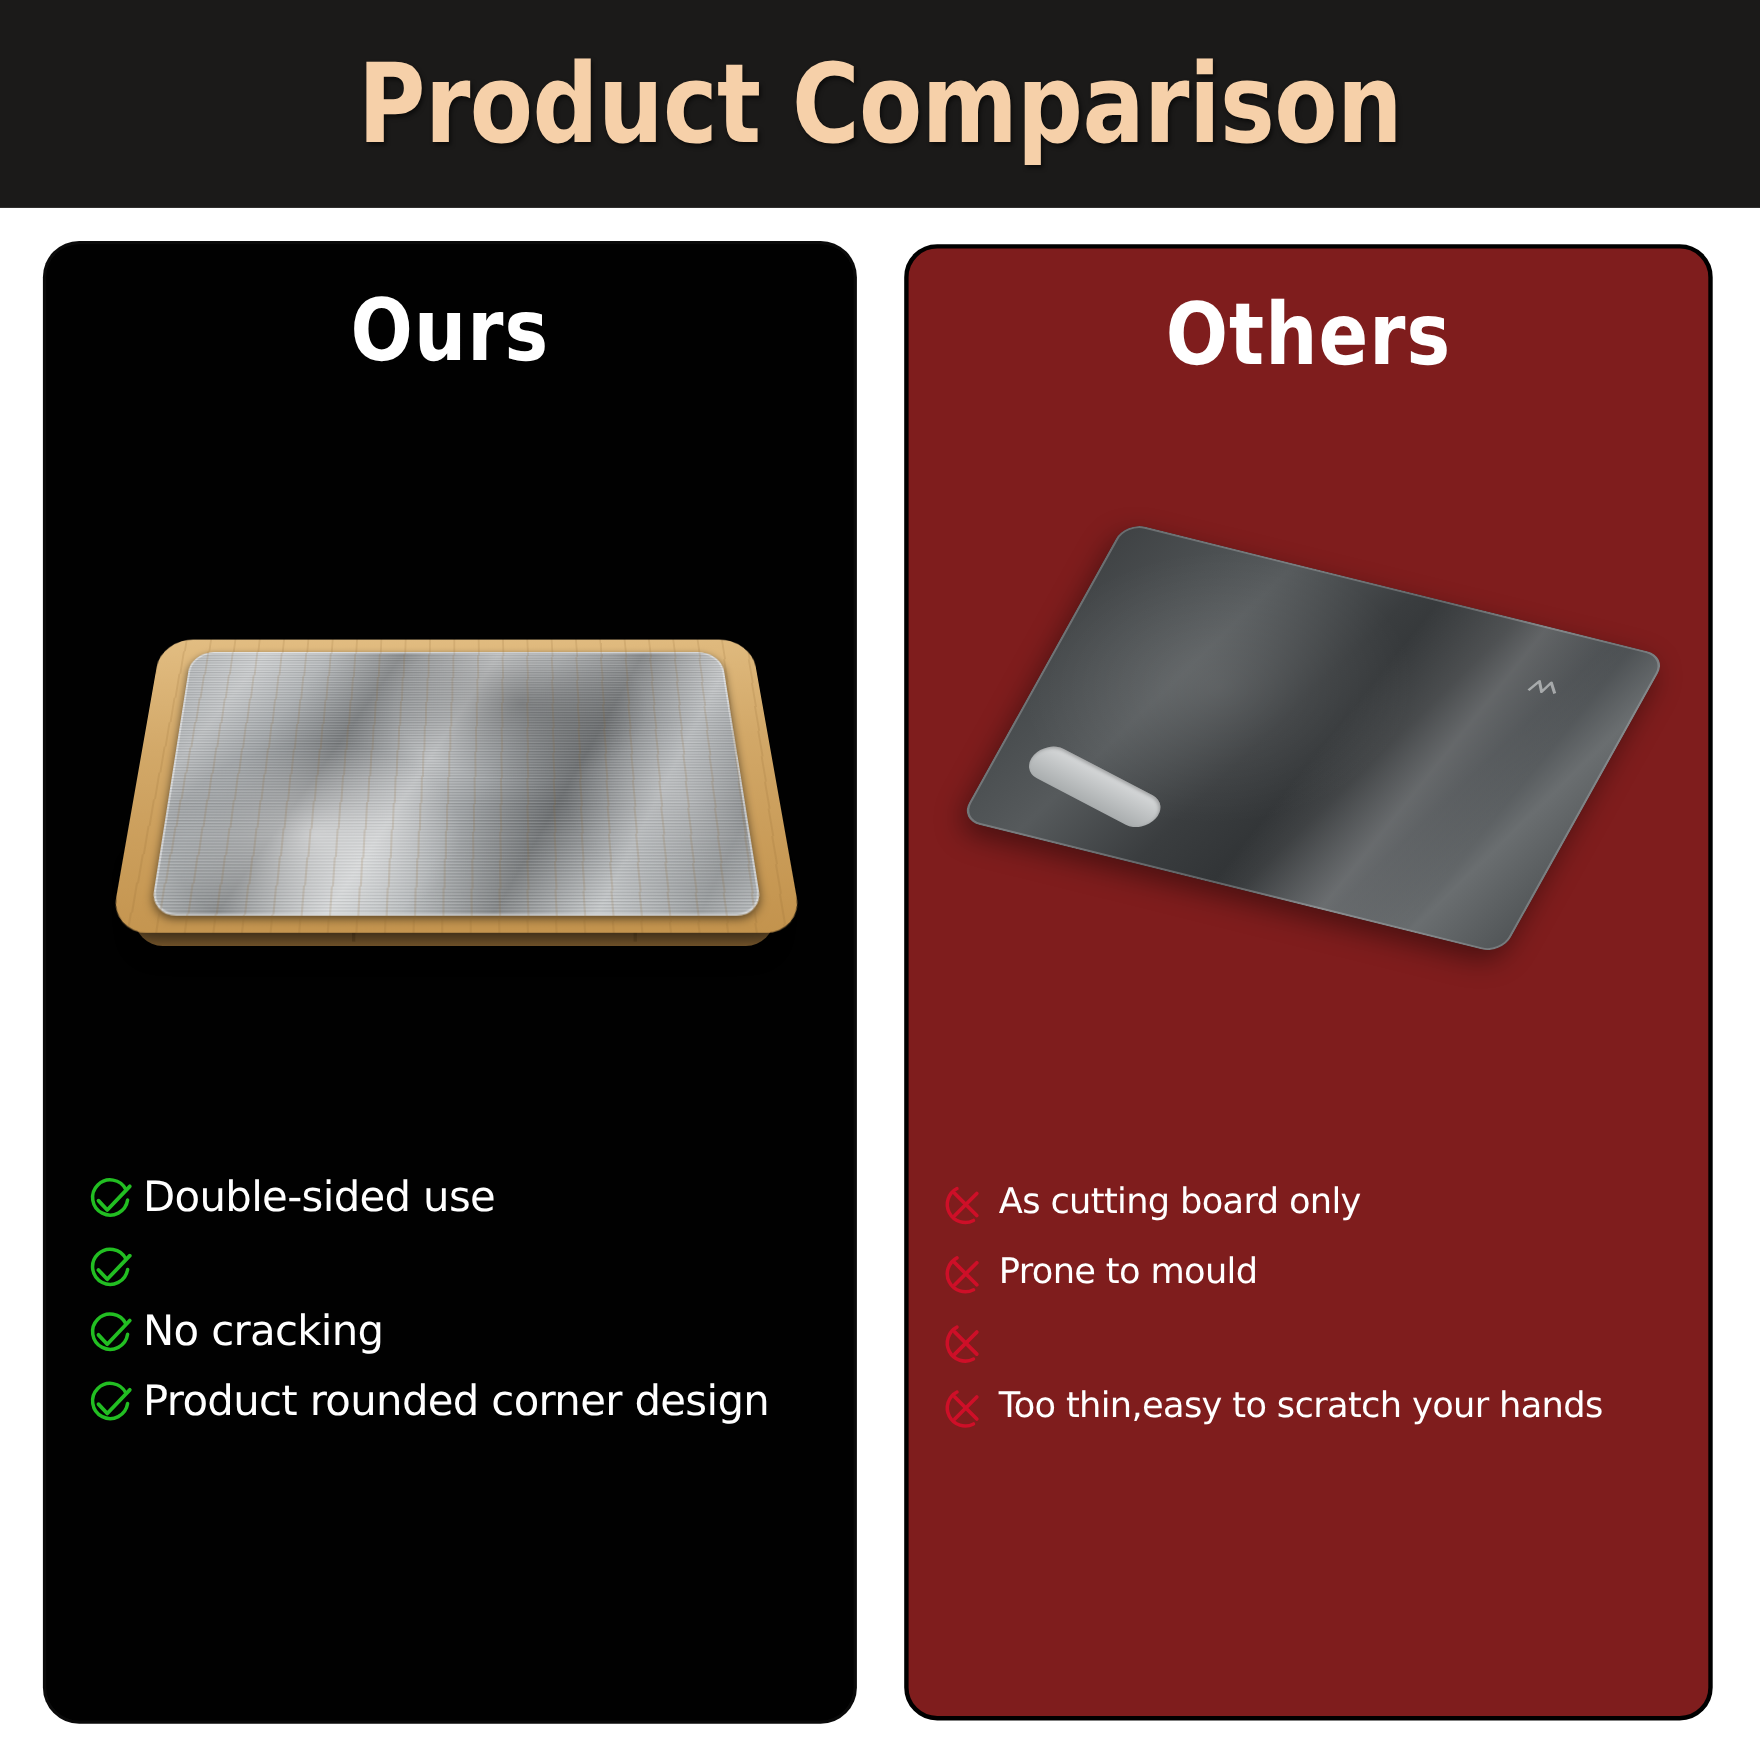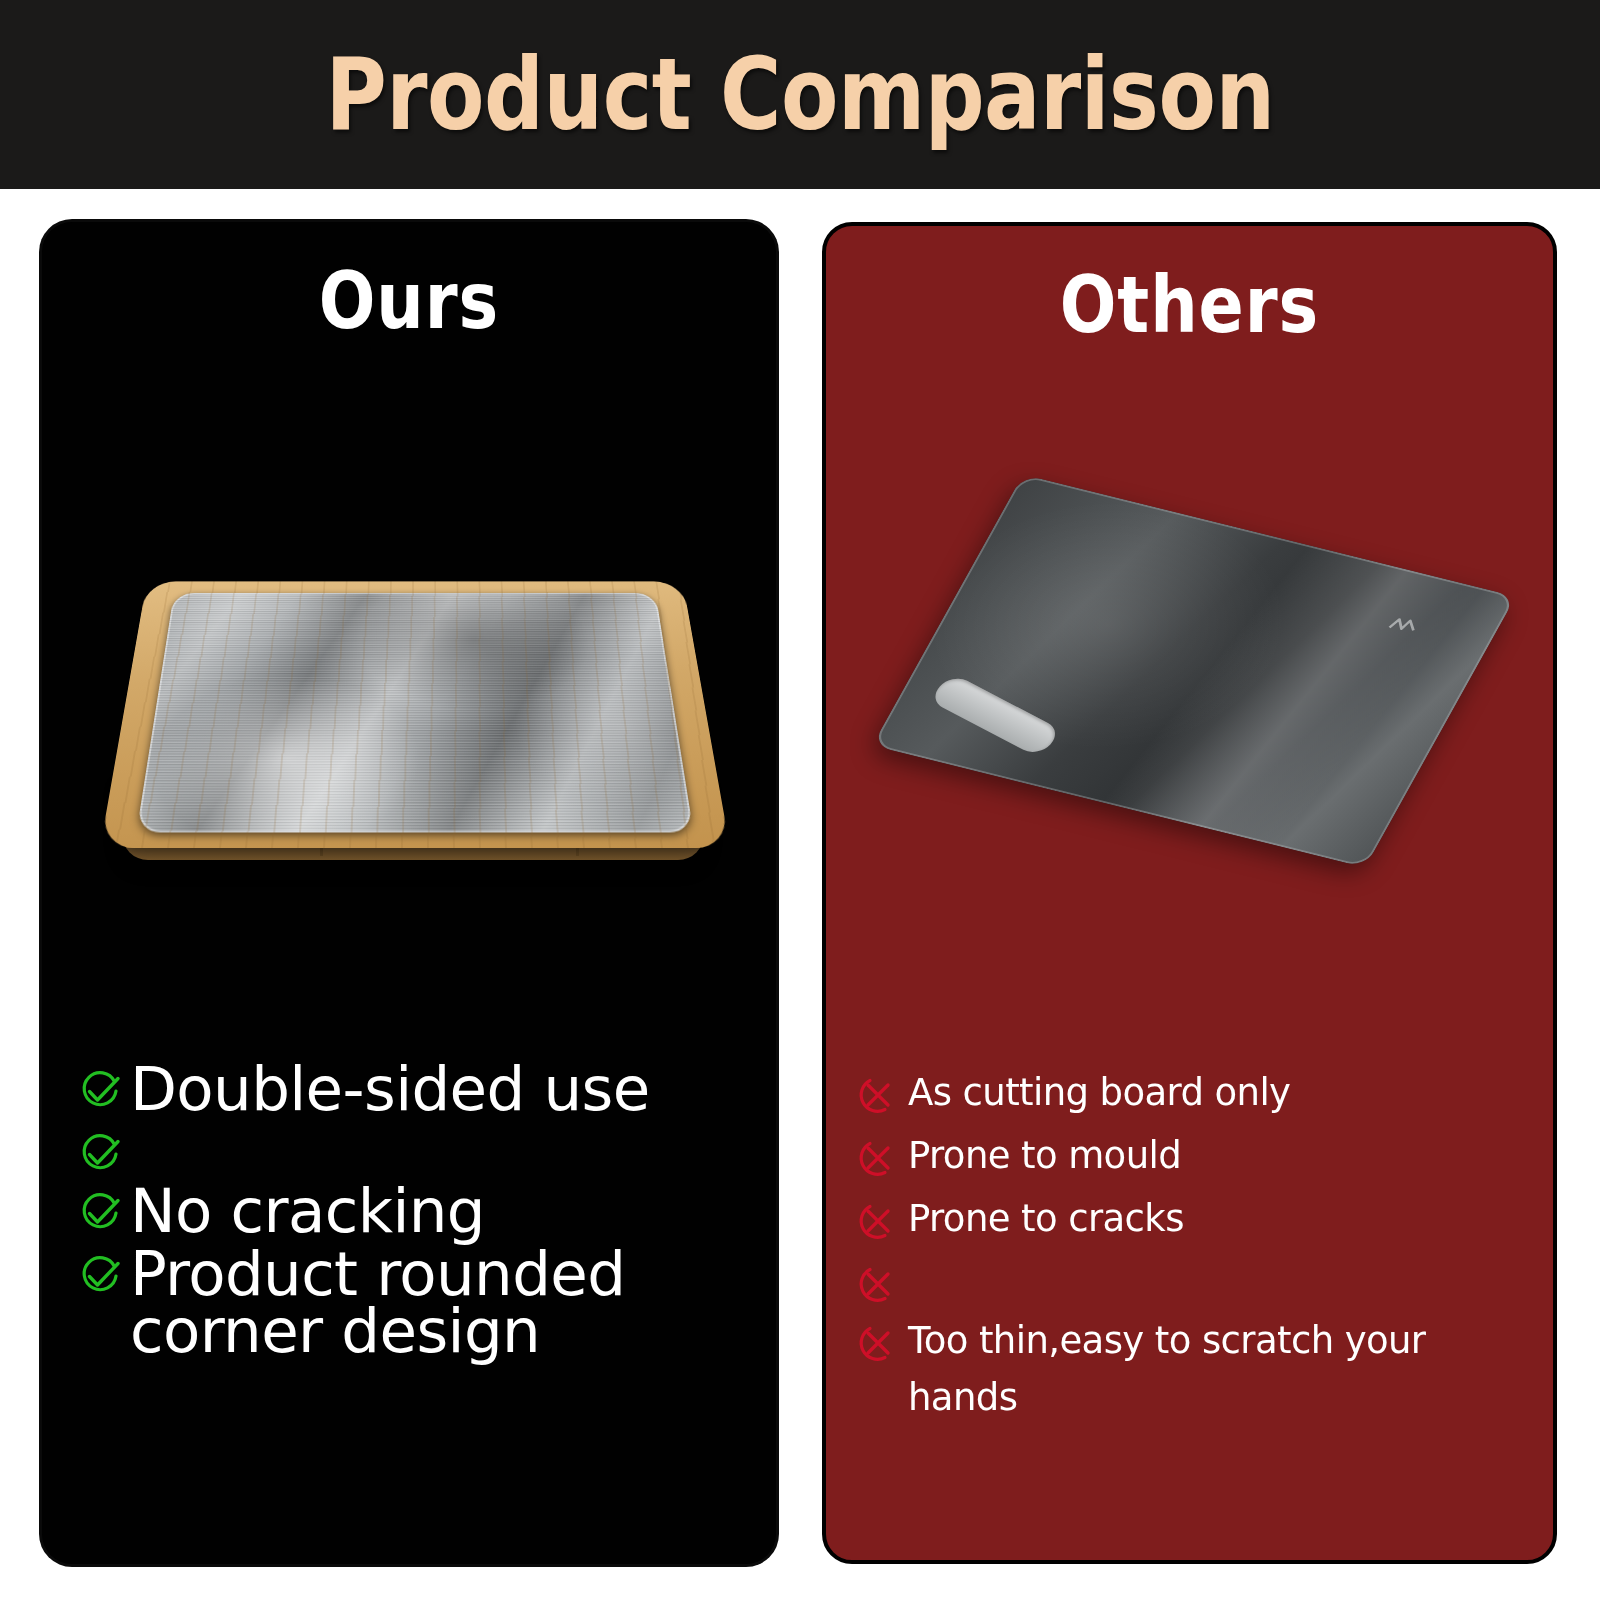--- a/index.html
+++ b/index.html
@@ -189,27 +189,27 @@
 
   .feature-row{
     display:flex; align-items:flex-start;
     margin-bottom:6px;
   }
   .feature-icon{
     flex:0 0 auto; width:44px; height:44px; margin-top:9px; margin-right:8px;
   }
   .feature-text{
     color:#ffffff;
-    font-size:61px;
+    font-size:38px;
     line-height:57px;
     font-family:"DejaVu Sans","Liberation Sans", sans-serif;
     letter-spacing:-0.6px;
     font-weight:400;
   }
-  .list-others .feature-text{ font-size:37px; }
+  .list-others .feature-text{ font-size:32px; }
 </style>
 </head>
 <body>
 
 <div id="stage">
 
   <div class="header-band"></div>
   <div class="header-title">Product Comparison</div>
 
   <div class="panel panel-ours">
@@ -303,48 +303,38 @@
         <span class="feature-icon">
           <svg viewBox="0 0 44 44" width="44" height="44" aria-hidden="true">
             <path d="M14 7.5 A16 16 0 1 0 29 36.5" fill="none" stroke="#CE0F28" stroke-width="3.2" stroke-linecap="round"></path>
             <path d="M12 12 L32 32" fill="none" stroke="#CE0F28" stroke-width="3.4" stroke-linecap="round"></path>
             <path d="M32 12 L12 32" fill="none" stroke="#CE0F28" stroke-width="3.4" stroke-linecap="round"></path>
           </svg>
         </span>
         <span class="feature-text">Prone to mould</span>
       </div>
 
+
       <div class="feature-row">
         <span class="feature-icon">
           <svg viewBox="0 0 44 44" width="44" height="44" aria-hidden="true">
             <path d="M14 7.5 A16 16 0 1 0 29 36.5" fill="none" stroke="#CE0F28" stroke-width="3.2" stroke-linecap="round"></path>
             <path d="M12 12 L32 32" fill="none" stroke="#CE0F28" stroke-width="3.4" stroke-linecap="round"></path>
             <path d="M32 12 L12 32" fill="none" stroke="#CE0F28" stroke-width="3.4" stroke-linecap="round"></path>
           </svg>
         </span>
-        <span class="feature-text">Prone to cracks</span>
       </div>
 
       <div class="feature-row">
         <span class="feature-icon">
           <svg viewBox="0 0 44 44" width="44" height="44" aria-hidden="true">
             <path d="M14 7.5 A16 16 0 1 0 29 36.5" fill="none" stroke="#CE0F28" stroke-width="3.2" stroke-linecap="round"></path>
             <path d="M12 12 L32 32" fill="none" stroke="#CE0F28" stroke-width="3.4" stroke-linecap="round"></path>
             <path d="M32 12 L12 32" fill="none" stroke="#CE0F28" stroke-width="3.4" stroke-linecap="round"></path>
           </svg>
         </span>
-      </div>
-
-      <div class="feature-row">
-        <span class="feature-icon">
-          <svg viewBox="0 0 44 44" width="44" height="44" aria-hidden="true">
-            <path d="M14 7.5 A16 16 0 1 0 29 36.5" fill="none" stroke="#CE0F28" stroke-width="3.2" stroke-linecap="round"></path>
-            <path d="M12 12 L32 32" fill="none" stroke="#CE0F28" stroke-width="3.4" stroke-linecap="round"></path>
-            <path d="M32 12 L12 32" fill="none" stroke="#CE0F28" stroke-width="3.4" stroke-linecap="round"></path>
-          </svg>
-        </span>
         <span class="feature-text">Too thin,easy to scratch your hands</span>
       </div>
 
     </div>
   </div>
 
 </div>
 
 </body></html>

